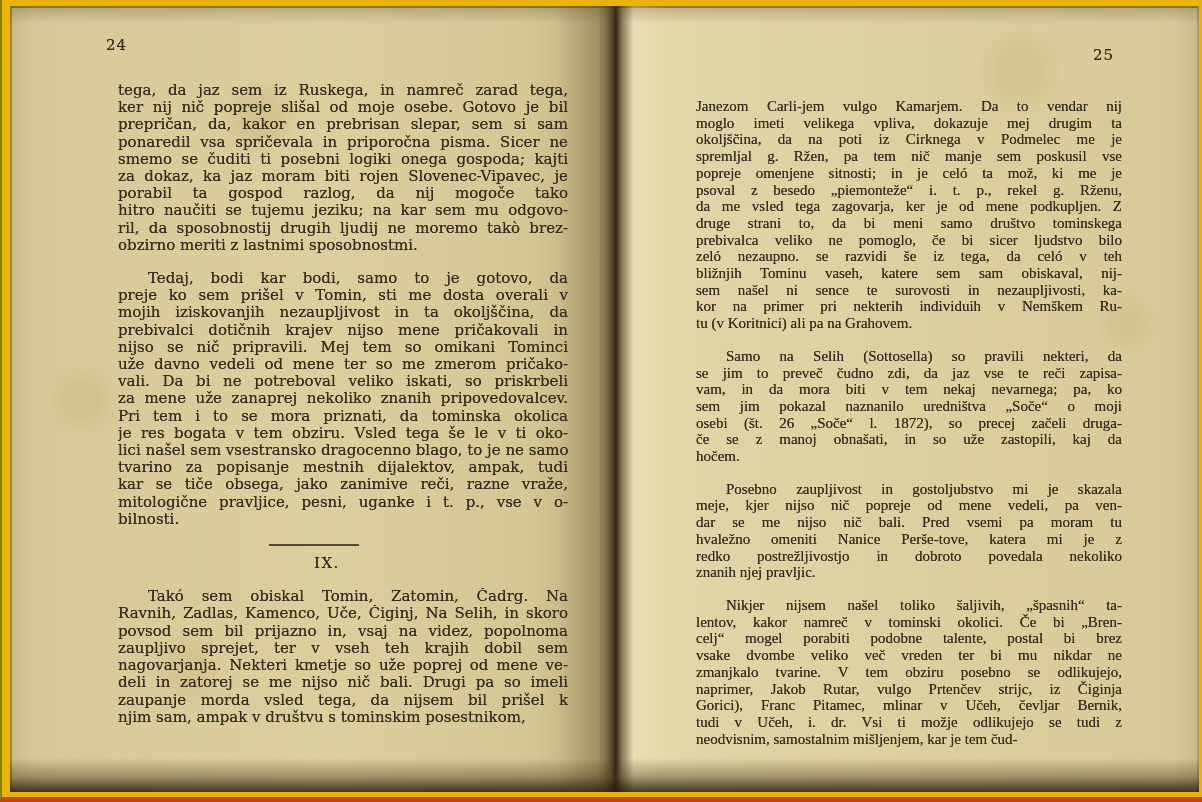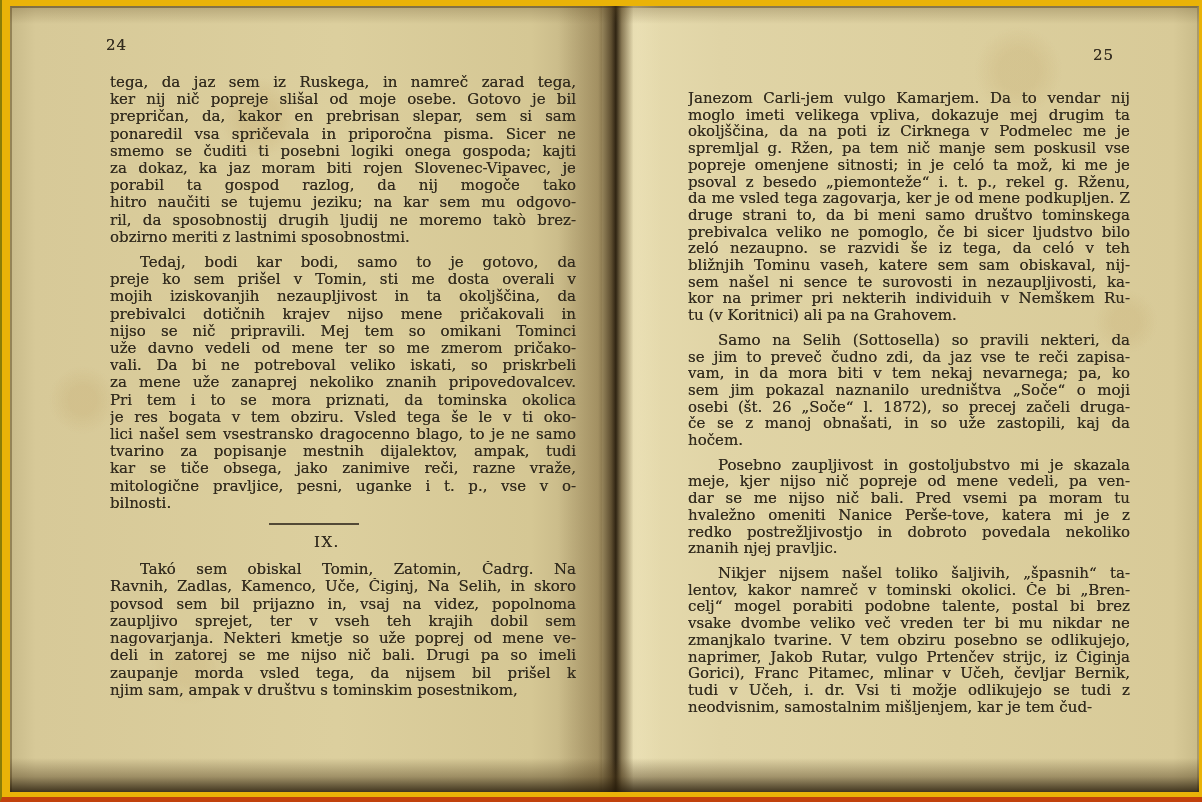--- a/index.html
+++ b/index.html
@@ -56,26 +56,26 @@
     text-shadow:0 0 .5px rgba(51,44,31,.8); letter-spacing:1px;
   }
   #pn-24 { left:104px; top:36px; }
   #pn-25 { left:678px; top:46px; width:434px; text-align:right; }
 
   .text-block {
     position:absolute; font-size:15px; color:#322b1e;
     text-shadow:0 0 .55px rgba(50,43,30,.75);
   }
   #text-24 { left:100px; top:66px;  width:482px; line-height:17.2px; }
-  #text-25 { left:678px; top:82px;  width:458px; line-height:16.7px; }
+  #text-25 { left:678px; top:82px;  width:458px; line-height:16.7px;font-family:Liberation Serif, serif; }
 
   .line { text-align:justify; text-align-last:justify; overflow:hidden; white-space:nowrap; }
   .line.last { text-align-last:left; }
   .line.indent { text-indent:30px; }
-  .paragraph { margin:8px; }
+  .paragraph { margin:16px; }
 
   .divider {
     width:90px; height:0; border-top:2px solid rgba(58,49,36,.85);
     margin:11px 0 9px 167px;
   }
   .heading {
     margin:4px 0 10px 0; padding-left:212px;
     font-size:15px; letter-spacing:1.5px; color:#332c1f;
     text-shadow:0 0 .55px rgba(50,43,30,.8);
   }

